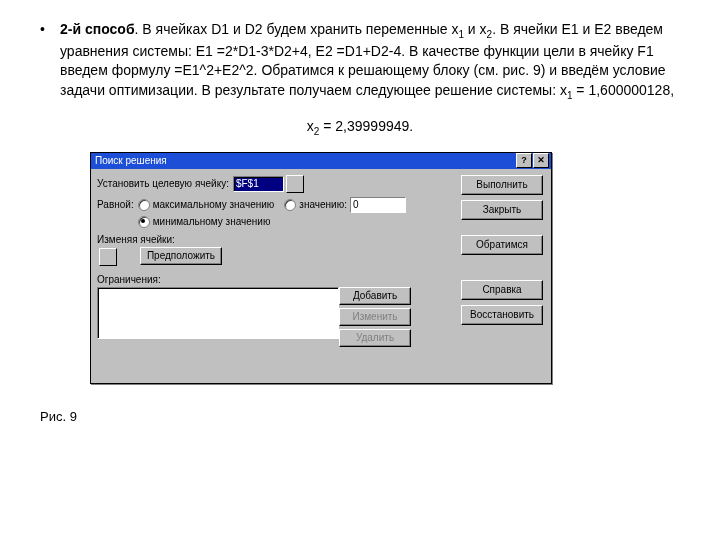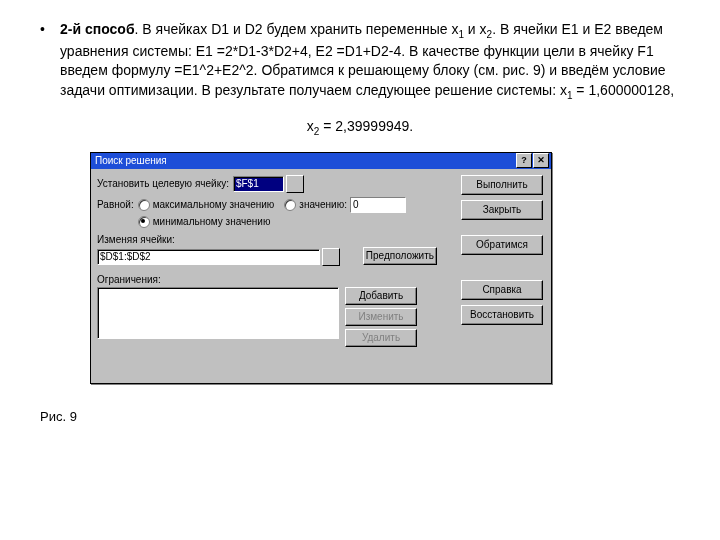--- a/index.html
+++ b/index.html
@@ -184,21 +184,21 @@
     background: #fff;
     border-top: 1px solid #808080;
     border-left: 1px solid #808080;
     border-right: 1px solid #fff;
     border-bottom: 1px solid #fff;
     box-shadow: inset 1px 1px 0 #000;
   }
   .mini-btn-col {
     display: flex;
     flex-direction: column;
-    margin-left: 6px;
+    margin-left: 0;
   }
   .mini-btn {
     width: 70px;
     height: 16px;
     background: #c0c0c0;
     border-top: 1px solid #fff;
     border-left: 1px solid #fff;
     border-right: 1px solid #000;
     border-bottom: 1px solid #000;
     box-shadow: inset -1px -1px 0 #808080;
@@ -262,21 +262,20 @@
           </div>
           <div class="radio-item">
             <div class="radio checked"></div>
             <span>минимальному значению</span>
           </div>
         </div>
       </div>
 
       <div class="section-lbl">Изменяя ячейки:</div>
       <div class="row">
-        <div class="sunken-input wide-input">$D$1:$D$2</div>
         <div class="refbtn"></div>
         <div class="mini-btn active" style="margin-left:23px;width:80px;height:16px;">Предположить</div>
       </div>
 
       <div class="section-lbl">Ограничения:</div>
       <div class="row" style="align-items:flex-start;">
         <div class="listbox"></div>
         <div class="mini-btn-col">
           <div class="mini-btn active">Добавить</div>
           <div class="mini-btn">Изменить</div>

